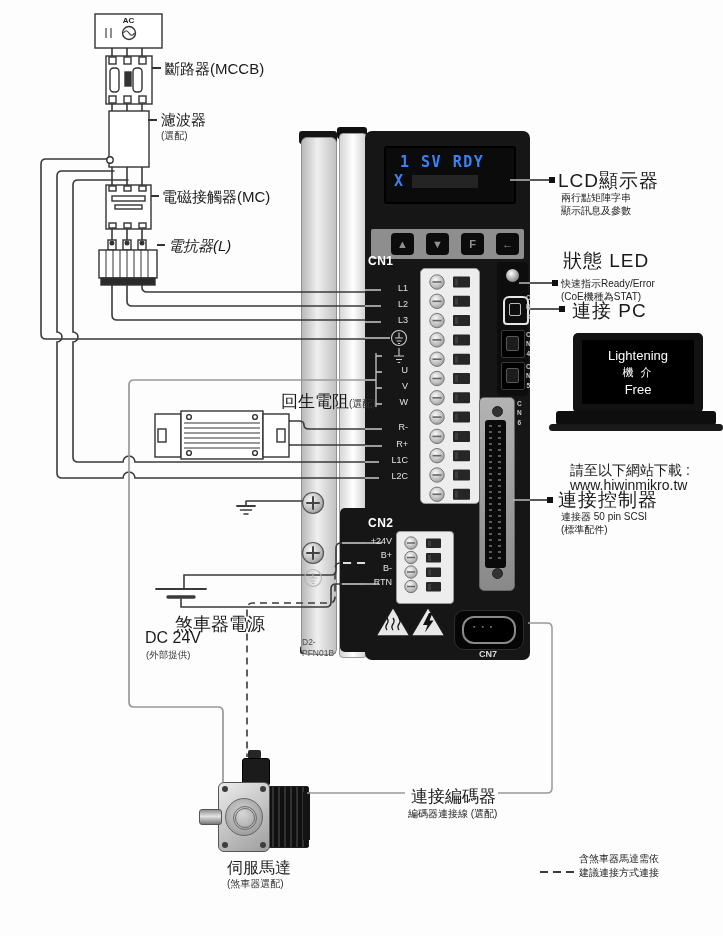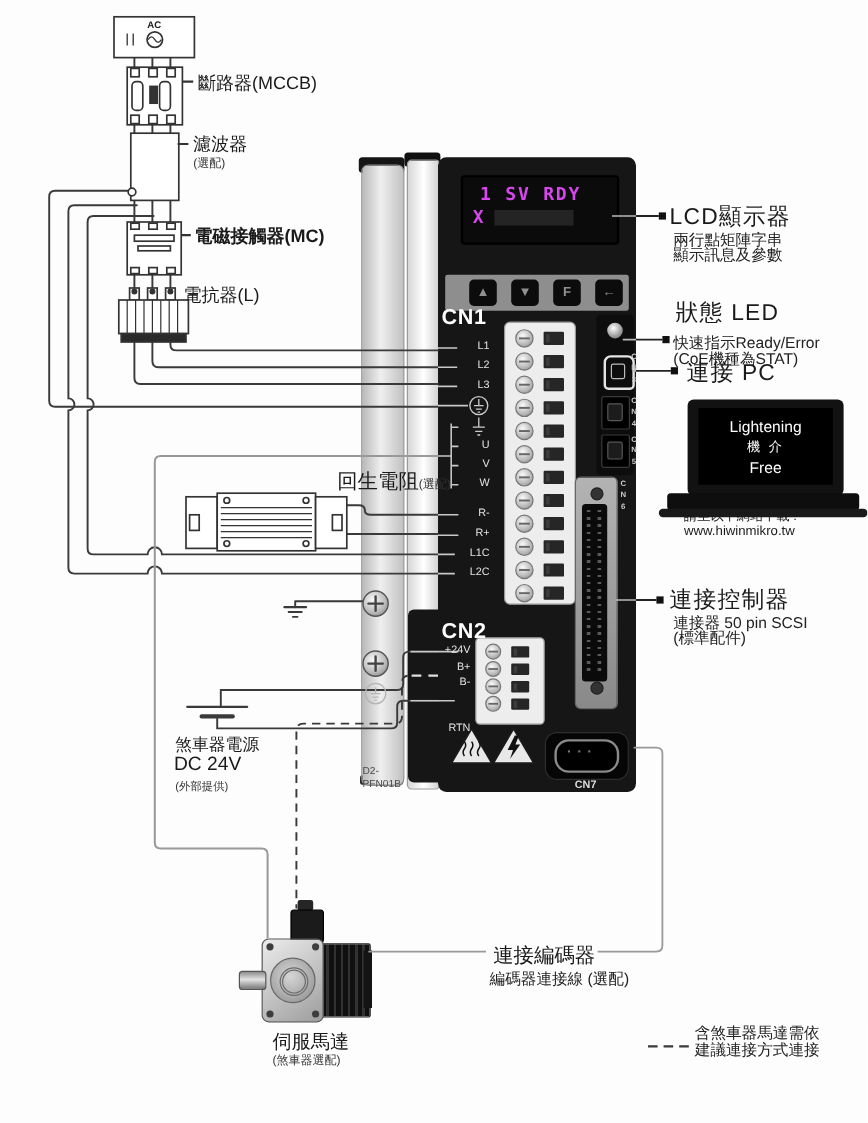--- a/index.html
+++ b/index.html
@@ -10,21 +10,21 @@
   #plate1{left:301px;top:137px;width:34px;height:516px;border:1px solid #909090;border-radius:6px;
           background:linear-gradient(90deg,#b9b9b9,#efefef 45%,#c2c2c2);z-index:1;}
   #plate1cap{left:299px;top:131px;width:38px;height:13px;background:#151515;border-radius:3px;z-index:1;}
   #plate1capb{left:300px;top:646px;width:36px;height:8px;background:#2a2a2a;border-radius:2px;z-index:1;}
   #plate2{left:339px;top:133px;width:26px;height:523px;border:1px solid #9a9a9a;border-radius:4px;
           background:linear-gradient(90deg,#d6d6d6,#ffffff 50%,#d0d0d0);z-index:1;}
   #plate2cap{left:337px;top:127px;width:30px;height:12px;background:#101010;border-radius:3px;z-index:1;}
   #body{left:365px;top:131px;width:165px;height:529px;background:#161616;border-radius:7px;z-index:2;}
   #bodyext{left:340px;top:508px;width:30px;height:144px;background:#161616;border-radius:5px 0 0 5px;z-index:2;}
   #lcd{left:384px;top:146px;width:128px;height:54px;background:#0b0b0b;border:2px solid #000;border-radius:3px;z-index:3;}
-  .lcdline{font-family:"DejaVu Sans Mono",monospace;font-weight:bold;color:#d946ef;font-size:15px;
+  .lcdline{font-family:"DejaVu Sans Mono",monospace;font-weight:bold;color:#3b82f6;font-size:15px;
            letter-spacing:1.5px;margin:5px 0 0 14px;white-space:pre;}
   .lcdline2{margin-top:1px;margin-left:8px;}
   .lcdblock{display:inline-block;width:66px;height:13px;background:#242424;margin-left:7px;vertical-align:middle;}
   #logo{left:365px;top:204px;width:165px;text-align:center;z-index:3;color:#fff;
         font-family:"DejaVu Serif",serif;font-style:italic;font-weight:bold;font-size:20px;letter-spacing:1px;}
   #logo sup{font-size:8px;font-style:normal;}
   #keybar{left:371px;top:229px;width:153px;height:30px;background:#8e8e8e;border-radius:2px;z-index:3;}
   .key{position:absolute;top:4px;width:23px;height:22px;background:#0c0c0c;border-radius:4px;color:#909090;
        font-size:11px;line-height:22px;text-align:center;font-weight:bold;}
   #cn1block{left:420px;top:268px;width:58px;height:234px;background:#ededed;border:1px solid #999;border-radius:5px;z-index:3;}
@@ -63,28 +63,28 @@
          background:repeating-linear-gradient(90deg,#101010 0 4px,#323232 4px 6px);}
   #mcap{left:303px;top:792px;width:7px;height:48px;background:#141414;z-index:4;}
   #mconn{left:242px;top:758px;width:26px;height:26px;background:#1b1b1b;border:1px solid #000;border-radius:3px;z-index:3;}
   #mconn2{left:248px;top:750px;width:13px;height:9px;background:#262626;border-radius:2px;z-index:3;}
   
   .lbl{position:absolute;z-index:8;white-space:nowrap;}
   .t15{font-size:15px;}
   .t17{font-size:17px;}
   .t19{font-size:19px;letter-spacing:1px;}
   .t16{font-size:16px;}
-  .t14{font-size:14px;}
-  .t11{font-size:11px;}
-  .t10{font-size:13px;color:#222;}
+  .t14{font-size:18px;margin-left:29px;}
+  .t11{font-size:14px;margin-top:40px;}
+  .t10{font-size:10px;color:#222;}
   .t9{font-size:9.5px;color:#333;}
   .small-note{font-size:10px;color:#333;}
   .term{position:absolute;z-index:8;font-size:9px;color:#e2e2e2;font-weight:500;}
   .cnv{position:absolute;z-index:8;font-size:6.5px;font-weight:bold;color:#c8c8c8;line-height:1.45;white-space:pre-line;text-align:center;}
-  .cntitle{position:absolute;z-index:8;font-size:18px;font-weight:bold;color:#fff;letter-spacing:.5px;text-align:right;}
+  .cntitle{position:absolute;z-index:8;font-size:12px;font-weight:bold;color:#fff;letter-spacing:.5px;text-align:right;}
   svg.layer{position:absolute;left:0;top:0;z-index:5;pointer-events:none;}
 </style>
 </head>
 <body>
 
 <div id="stage">
 
   <div class="abs" id="plate1cap"></div>
   <div class="abs" id="plate1capb"></div>
   <div class="abs" id="plate1"></div>
@@ -139,43 +139,43 @@
   <div class="term" style="right:315px;top:365px;">U</div>
   <div class="term" style="right:315px;top:381px;">V</div>
   <div class="term" style="right:315px;top:397px;">W</div>
   <div class="term" style="right:315px;top:422px;">R-</div>
   <div class="term" style="right:315px;top:439px;">R+</div>
   <div class="term" style="right:315px;top:455px;">L1C</div>
   <div class="term" style="right:315px;top:471px;">L2C</div>
   <div class="term" style="right:331px;top:536px;">+24V</div>
   <div class="term" style="right:331px;top:550px;">B+</div>
   <div class="term" style="right:331px;top:563px;">B-</div>
-  <div class="term" style="right:331px;top:601px;padding-left:32px;">RTN</div>
+  <div class="term" style="right:331px;top:577px;padding-left:32px;">RTN</div>
   <div class="cnv" style="left:526px;top:293px;">C
 N
 3</div>
   <div class="cnv" style="left:526px;top:330px;">C
 N
 4</div>
   <div class="cnv" style="left:526px;top:362px;">C
 N
 5</div>
   <div class="cnv" style="left:517px;top:399px;">C
 N
 6</div>
   <div class="lbl" style="left:454px;top:649px;width:68px;text-align:center;font-size:9px;font-weight:bold;color:#ddd;">CN7</div>
   <div class="lbl" style="left:302px;top:637px;font-size:8.5px;color:#4a4a4a;white-space:pre-line;line-height:1.25;">D2-
 PFN01B</div>
 
   <div class="lbl" style="left:95px;top:16px;width:67px;text-align:center;font-size:8px;font-weight:bold;">AC</div>
   <div class="lbl t15" style="left:165px;top:60px;">斷路器(MCCB)</div>
   <div class="lbl t15" style="left:161px;top:111px;">濾波器</div>
   <div class="lbl small-note" style="left:161px;top:129px;">(選配)</div>
-  <div class="lbl t15" style="left:162px;top:188px;font-weight:bold;">電磁接觸器(MC)</div>
-  <div class="lbl t15" style="left:153px;top:237px;">電抗器(L)</div>
+  <div class="lbl t15" style="left:162px;top:188px;">電磁接觸器(MC)</div>
+  <div class="lbl t15" style="left:168px;top:237px;font-style:italic;">電抗器(L)</div>
   <div class="lbl" style="left:237px;top:390px;margin-left:44px;">
     <span class="t17">回生電阻</span><span class="small-note">(選配)</span>
   </div>
 
   <div class="lbl t19" style="left:558px;top:168px;">LCD顯示器</div>
   <div class="lbl t10" style="left:561px;top:191px;">兩行點矩陣字串</div>
   <div class="lbl t10" style="left:561px;top:204px;">顯示訊息及參數</div>
   <div class="lbl t19" style="left:563px;top:248px;">狀態 LED</div>
   <div class="lbl t10" style="left:561px;top:277px;">快速指示Ready/Error</div>
   <div class="lbl t10" style="left:561px;top:290px;">(CoE機種為STAT)</div>

